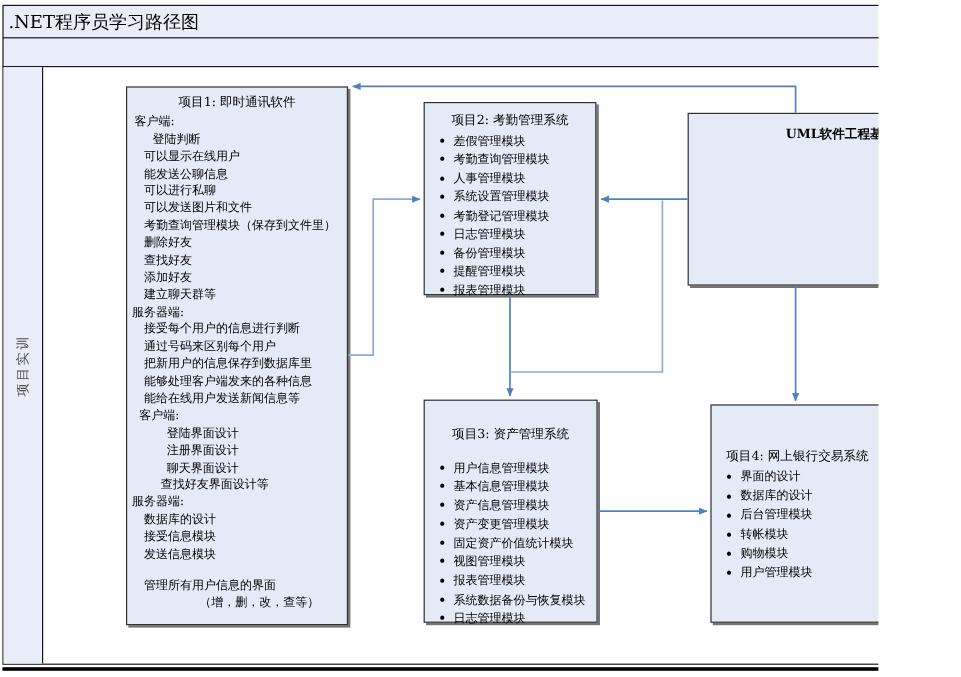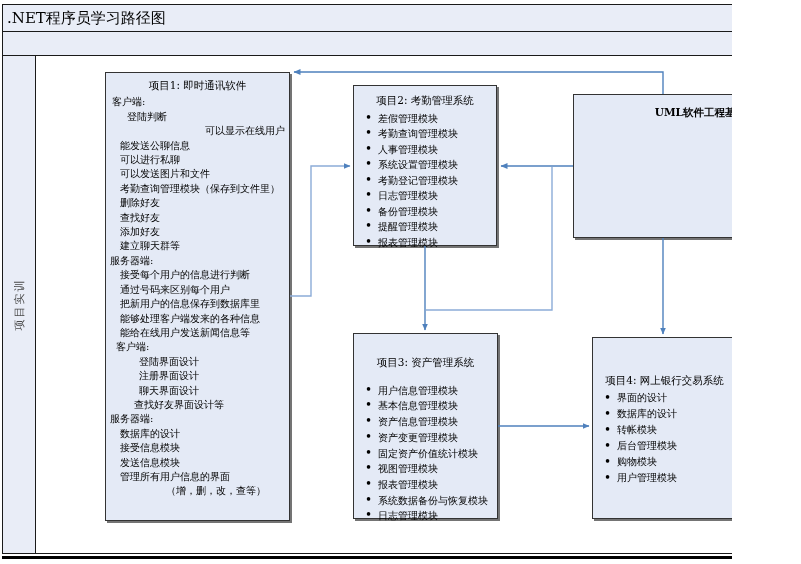--- a/index.html
+++ b/index.html
@@ -56,21 +56,21 @@
   </div>
 
   <div id="bottom-rule"></div>
 
   <div class="vbox" id="box-project1">
     <div class="box-title">项目1: 即时通讯软件</div>
     <div>
 
     <div class="plain-line" style="padding-left: 2px;"><span>客户端:</span></div>
         <div class="plain-line" style="padding-left: 17px;"><span>登陆判断</span></div>
-        <div class="plain-line" style="padding-left: 10px; text-align: right;"><span>可以显示在线用户</span></div>
+        <div class="plain-line" style="padding-left: 10px;"><span>可以显示在线用户</span></div>
         <div class="plain-line" style="padding-left: 10px;"><span>能发送公聊信息</span></div>
         <div class="plain-line" style="padding-left: 10px;"><span>可以进行私聊</span></div>
         <div class="plain-line" style="padding-left: 10px;"><span>可以发送图片和文件</span></div>
         <div class="plain-line" style="padding-left: 10px;"><span>考勤查询管理模块（保存到文件里）</span></div>
         <div class="plain-line" style="padding-left: 10px;"><span>删除好友</span></div>
         <div class="plain-line" style="padding-left: 10px;"><span>查找好友</span></div>
         <div class="plain-line" style="padding-left: 10px;"><span>添加好友</span></div>
         <div class="plain-line" style="padding-left: 10px;"><span>建立聊天群等</span></div>
         <div class="plain-line" style="padding-left: 0px;"><span>服务器端:</span></div>
         <div class="plain-line" style="padding-left: 10px;"><span>接受每个用户的信息进行判断</span></div>
@@ -80,21 +80,21 @@
         <div class="plain-line" style="padding-left: 10px;"><span>能给在线用户发送新闻信息等</span></div>
         <div class="plain-line" style="padding-left: 6px;"><span>客户端:</span></div>
         <div class="plain-line" style="padding-left: 29px;"><span>登陆界面设计</span></div>
         <div class="plain-line" style="padding-left: 29px;"><span>注册界面设计</span></div>
         <div class="plain-line" style="padding-left: 29px;"><span>聊天界面设计</span></div>
         <div class="plain-line" style="padding-left: 24px;"><span>查找好友界面设计等</span></div>
         <div class="plain-line" style="padding-left: 0px;"><span>服务器端:</span></div>
         <div class="plain-line" style="padding-left: 10px;"><span>数据库的设计</span></div>
         <div class="plain-line" style="padding-left: 10px;"><span>接受信息模块</span></div>
         <div class="plain-line" style="padding-left: 10px;"><span>发送信息模块</span></div>
-        <div class="plain-line" style="padding-left: 10px;"><span>管理所有用户信息的界面</span></div>
+        <div class="plain-line" style="padding-left: 10px; margin-top: 12px;"><span>管理所有用户信息的界面</span></div>
         <div class="plain-line" style="padding-left: 56px;"><span>（增，删，改，查等）</span></div>
       </div>
   </div>
 
   <div class="vbox" id="box-project2">
     <div class="box-title">项目2: 考勤管理系统</div>
     <div>
 
     <div class="bullet-item"><span>差假管理模块</span></div>
         <div class="bullet-item"><span>考勤查询管理模块</span></div>
@@ -127,22 +127,22 @@
         <div class="bullet-item"><span>日志管理模块</span></div>
       </div>
   </div>
 
   <div class="vbox" id="box-project4">
     <div class="box-title">项目4: 网上银行交易系统</div>
     <div>
 
     <div class="bullet-item"><span>界面的设计</span></div>
         <div class="bullet-item"><span>数据库的设计</span></div>
+        <div class="bullet-item"><span>后台管理模块</span></div>
         <div class="bullet-item"><span>转帐模块</span></div>
-        <div class="bullet-item"><span>后台管理模块</span></div>
         <div class="bullet-item"><span>购物模块</span></div>
         <div class="bullet-item"><span>用户管理模块</span></div>
       </div>
   </div>
 
   <svg id="connector-layer" viewBox="0 0 801 564">
     <defs>
       <marker id="arrowMain" markerWidth="8" markerHeight="8" refX="6.5" refY="3" orient="auto" markerUnits="userSpaceOnUse">
         <path d="M0,0 L7,3 L0,6 Z" fill="#4F81BD"></path>
       </marker>

